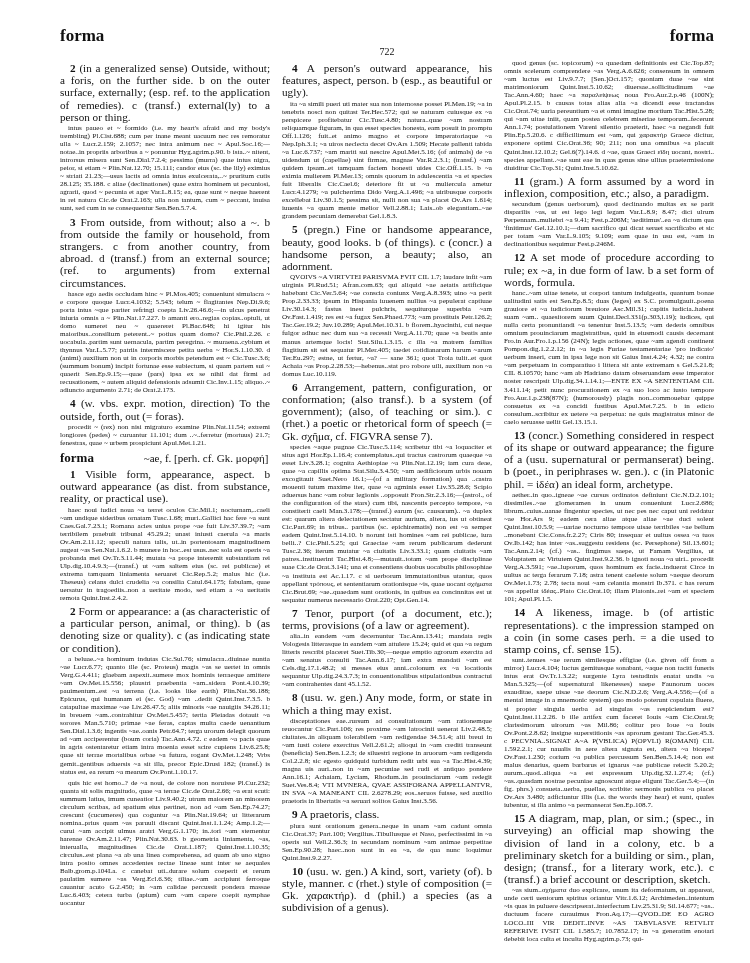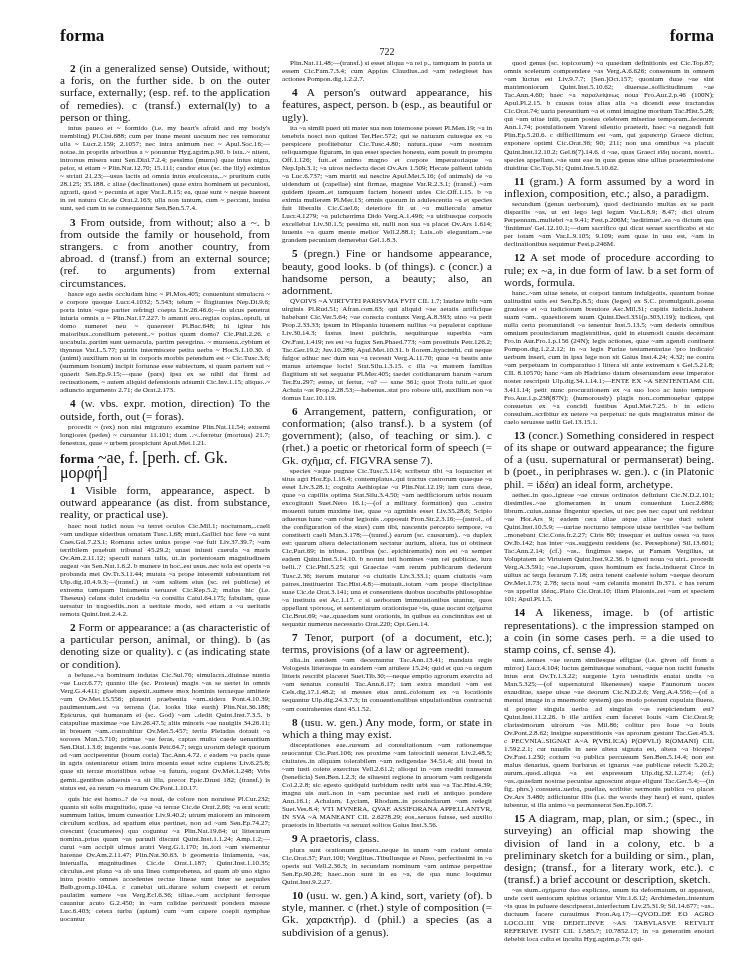--- a/index.html
+++ b/index.html
@@ -15,21 +15,21 @@
   .col { flex: 1; overflow: hidden; font-family: "Liberation Serif", serif; }
   .sense {
     font-size: 11.2px; line-height: 12.2px; text-align: justify; margin: 3px 0 1px 0; text-indent: 10px;
   }
   .sense .num { font-weight: bold; }
   .cit {
     font-size: 7.1px; line-height: 8.05px; text-align: justify; text-indent: 8px; margin: 0 0 3px 0;
   }
   .headword-line { font-size: 11.5px; line-height: 13px; margin: 4px 0 1px 0; }
   .headword { font-weight: bold; font-size: 13px; }
-  .etym { font-size: 16px; }
+  .etym { font-size: 11px; padding-left: 47px; }
 </style>
 </head>
 <body>
 
 <div class="page-header">
   <span class="guide-left">forma</span>
   <span class="page-number">722</span>
   <span class="guide-right">forma</span>
 </div>
 
@@ -42,21 +42,20 @@
       <p class="sense"><span class="num">4</span> <span>(w. vbs. expr. motion, direction) To the outside, forth, out (= foras).</span></p>
       <p class="cit">procedit ~ (rex) non nisi migraturo examine Plin.Nat.11.54; extremi longiores (pedes) ~ curuantur 11.101; dum ..~..ferretur (mortuus) 21.7; fenestras, quae ~ urbem prospiciunt Apul.Met.1.21.</p>
       <p class="headword-line"><span class="headword">forma</span><span class="etym"> ~ae, f. [perh. cf. Gk. μορφή]</span></p>
       <p class="sense"><span class="num">1</span> <span>Visible form, appearance, aspect. b outward appearance (as dist. from substance, reality, or practical use).</span></p>
       <p class="cit">haec noui iudici noua ~a terret oculos Cic.Mil.1; nocturnam,..caeli ~am undique sideribus ornatam Tusc.1.68; muri..Gallici hac fere ~a sunt Caes.Gal.7.23.1; Romana acies unius prope ~ae fuit Liv.37.39.7; ~am terribilem praebuit tribunal 45.29.2; unast iniusti caerula ~a maris Ov.Am.2.11.12; speculi natura talis, ut..in portentosam magnitudinem augeat ~as Sen.Nat.1.6.2. b munere in hoc..est usus..nec sola est operis ~a probanda mei Ov.Tr.3.11.44; mutata ~a prope interemit substantiam rei Ulp.dig.10.4.9.3;—(transf.) ut ~am saltem eius (sc. rei publicae) et extrema tamquam liniamenta seruaret Cic.Rep.5.2; malus hic (i.e. Theseus) celans dulci crudelia ~a consilia Catul.64.175; fabulam, quae uersatur in tragoediis..non a ueritate modo, sed etiam a ~a ueritatis remota Quint.Inst.2.4.2.</p>
       <p class="sense"><span class="num">2</span> <span>Form or appearance: a (as characteristic of a particular person, animal, or thing). b (as denoting size or quality). c (as indicating state or condition).</span></p>
       <p class="cit">a beluae..~a hominum indutas Cic.Sul.76; simulacra..diuinae nuntia ~ae Lucr.6.77; quanto ille (sc. Proteus) magis ~as se uertet in omnis Verg.G.4.411; glaebam aspexit..sumere mox hominis terraeque amittere ~am Ov.Met.15.556; plaustri praebentia ~am..sidera Pont.4.10.39; pauimentum..est ~a terrena (i.e. looks like earth) Plin.Nat.36.188; Epicurus, qui humanam ei (sc. God) ~am ..dedit Quint.Inst.7.3.5. b catapultae maximae ~ae Liv.26.47.5; aliis minoris ~ae nauigiis 34.26.11; in breuem ~am..contrahitur Ov.Met.5.457; tertia Pleiadas dotauit ~a sorores Man.5.710; primae ~ae feras, captas multa caede uenantium Sen.Dial.1.3.6; ingentis ~ae..oanis Petr.64.7; terga urorum delegit quorum ad ~am acciperentur (boum coria) Tac.Ann.4.72. c eadem ~a pacis quae in agris ostentaretur etiam intra moenia esset scire cupiens Liv.6.25.8; quae sit terrae mortalibus orbae ~a futura, rogant Ov.Met.1.248; Vrbs gemit..gentibus aduersis ~a sit illa, precor Epic.Drusi 182; (transf.) is status est, ea rerum ~a mearum Ov.Pont.1.10.17.</p>
       <p class="cit">quis hic est homo..? de ~a noui, de colore non noruisse Pl.Cur.232; quanta sit solis magnitudo, quae ~a terrae Cic.de Orat.2.66; ~a erat scuti: summum latius, imum cuneatior Liv.9.40.2; utrum maiorem an minorem circulum scribas, ad spatium eius pertinet, non ad ~am Sen.Ep.74.27; crescunt (cucumeres) qua coguntur ~a Plin.Nat.19.64; ut litterarum nomina..prius quam ~as paruuli discant Quint.Inst.1.1.24; Amp.1.2;—curui ~am accipit ulmus aratri Verg.G.1.170; in..tori ~am sternentur harenae Ov.Am.2.11.47; Plin.Nat.30.63. b geometria liniamenta, ~as, interualla, magnitudines Cic.de Orat.1.187; Quint.Inst.1.10.35; circulus..est plana ~a ab una linea comprehensa, ad quam ab uno signo intra posito omnes accedentes rectae lineae sunt inter se aequales Balb.grom.p.104La. c canebat uti..durare solum coeperit et rerum paulatim sumere ~as Verg.Ecl.6.36; tiliae..~am accipiunt ferroque cauantur acuto G.2.450; in ~am calidae percussit pondera massae Luc.6.403; cetera turba (apium) cum ~am capere coepit nymphae uocantur</p>
     </div>
   <div class="col" id="col-1">
-      <p class="cit">Plin.Nat.11.48;—(transf.) si esset aliqua ~a rei p., tamquam in patria ut essem Cic.Fam.7.3.4; cum Appius Claudius..ad ~am redegisset has actiones Pompon.dig.1.2.2.7.</p>
       <p class="sense"><span class="num">4</span> <span>A person's outward appearance, his features, aspect, person. b (esp., as beautiful or ugly).</span></p>
       <p class="cit">ita ~a simili pueri uti mater sua non internosse posset Pl.Men.19; ~a in tenebris nosci non quitast Ter.Hec.572; qui se naturam cuiusque ex ~a perspicere profitebatur Cic.Tusc.4.80; natura..quae ~am nostram reliquamque figuram, in qua esset species honesta, eam posuit in promptu Off.1.126; fuit..et animo magno et corpore imperatoriaque ~a Nep.Iph.3.1; ~a uiros neclecta decet Ov.Ars 1.509; Hecate pallenti tabida ~a Luc.6.737; ~am mariti sui nescire Apul.Met.5.16; (of animals) de ~a uidendum ut (capellae) sint firmae, magnae Var.R.2.3.1; (transf.) ~am quidem ipsam..et tamquam faciem honesti uides Cic.Off.1.15. b ~a eximia mulierem Pl.Mer.13; omnis quorum in adulescentia ~a et species fuit liberalis Cic.Cael.6; deteriore fit ut ~a muliercula ametur Lucr.4.1279; ~a pulcherrima Dido Verg.A.1.496; ~a uiribusque corporis excellebat Liv.30.1.5; pessima sit, nulli non sua ~a placet Ov.Ars 1.614; iuuenis ~a quam mente melior Vell.2.88.1; Lais..ob elegantiam..~ae grandem pecuniam demerebat Gel.1.8.3.</p>
       <p class="sense"><span class="num">5</span> <span>(pregn.) Fine or handsome appearance, beauty, good looks. b (of things). c (concr.) a handsome person, a beauty; also, an adornment.</span></p>
       <p class="cit">QVOIVS ~A VIRTVTEI PARISVMA FVIT CIL 1.7; laudare infit ~am uirginis Pl.Rud.51; Afran.com.63; qui aliquid ~ae aetatis artificique habebant Cic.Ver.5.64; ~ae conscia coniunx Verg.A.8.393; uino ~a perit Prop.2.33.33; ipsum in Hispania iuuenem nullius ~a pepulerat captiuae Liv.30.14.3; fastus inest pulchris, sequiturque superbia ~am Ov.Fast.1.419; res est ~a fugax Sen.Phaed.773; ~am prostituis Petr.126.2; Tac.Ger.19.2; Juv.10.289; Apul.Met.10.31. b florem..hyacinthi, cui neque fulgor adhuc nec dum sua ~a recessit Verg.A.11.70; quae ~a beatis ante manus artemque locis! Stat.Silu.1.3.15. c illa ~a matrem familias flagitium sit sei sequatur Pl.Mer.405; taedet cotidianarum harum ~arum Ter.Eu.297; estne, ut fertur, ~a? — sane 361; quot Troia tulit..et quot Achaia ~as Prop.2.28.53;—hebenus..stat pro robore uili, auxilium non ~a domus Luc.10.119.</p>
       <p class="sense"><span class="num">6</span> <span>Arrangement, pattern, configuration, or conformation; (also transf.). b a system (of government); (also, of teaching or sim.). c (rhet.) a poetic or rhetorical form of speech (= Gk. σχῆμα, cf. FIGVRA sense 7).</span></p>
       <p class="cit">species ~aque pugnae Cic.Tusc.5.114; scribetur tibi ~a loquaciter et situs agri Hor.Ep.1.16.4; contemplatus..qui tractus castrorum quaeque ~a esset Liv.3.28.1; cognita Aethiopiae ~a Plin.Nat.12.19; iam cura deae, quae ~a capillis optima Stat.Silu.3.4.50; ~am aedificiorum urbis nouam excogitauit Suet.Nero 16.1;—(of a military formation) qua ..castra mouenti tutum maxime iter, quae ~a agminis esset Liv.35.28.6; Scipio aduersus hanc ~am robur legionis ..opposuit Fron.Str.2.3.16;—(astrol., of the configuration of the stars) cum tibi, nascentis percepto tempore, ~a constiterit caeli Man.3.178;—(transf.) earum (sc. causarum).. ~a duplex est: quarum altera delectationem sectatur aurium, altera, ius ut obtineat Cic.Part.69; in tribus.. partibus (sc. epichirematis) non est ~a semper eadem Quint.Inst.5.14.10. b norunt isti homines ~am rei publicae, iura belli..? Cic.Phil.5.25; qui Graeciae ~am rerum publicarum dederunt Tusc.2.36; iterum mutatur ~a ciuitatis Liv.3.33.1; quam ciuitatis ~am patres..instituerint Tac.Hist.4.8;—mutauit..totam ~am prope disciplinae suae Cic.de Orat.3.141; una et consentiens duobus uocabulis philosophiae ~a instituta est Ac.1.17. c si uerborum immutationibus utantur, quos appellant τρόπους, et sententiarum orationisque ~is, quae uocant σχήματα Cic.Brut.69; ~ae..quaedam sunt orationis, in quibus ea concinnitas est ut sequatur numerus necessario Orat.220; Opt.Gen.14.</p>
       <p class="sense"><span class="num">7</span> <span>Tenor, purport (of a document, etc.); terms, provisions (of a law or agreement).</span></p>
       <p class="cit">alia..in eandem ~am decernuntur Tac.Ann.13.41; mandata regis Vologesis litterasque in eandem ~am attulere 15.24; quid et qua ~a regum litteris rescribi placeret Suet.Tib.30;—neque emptio agrorum exercita ad ~am senatus consulti Tac.Ann.6.17; iam extra mandati ~am est Cels.dig.17.1.48.2; si messes eius anni..colonum ex ~a locationis sequantur Ulp.dig.24.3.7.3; in conuentionalibus stipulationibus contractui ~am contrahentes dant 45.1.52.</p>
       <p class="sense"><span class="num">8</span> <span>(usu. w. gen.) Any mode, form, or state in which a thing may exist.</span></p>
       <p class="cit">disceptationes eae..rursum ad consultationum ~am rationemque reuocantur Cic.Part.106; res proxime ~am latrocinii uenerat Liv.2.48.5; ciuitates..in aliquam tolerabilem ~am redigendae 34.51.4; alii breui in ~am iusti coiere exercitus Vell.2.61.2; alioqui in ~am crediti transeunt (beneficia) Sen.Ben.1.2.3; de siluestri regione in aruorum ~am redigenda Col.2.2.8; sic egesto quidquid turbidum redit urbi sua ~a Tac.Hist.4.39; magna uis auri..non in ~am pecuniae sed rudi et antiquo pondere Ann.16.1; Achaiam, Lyciam, Rhodum..in prouinciarum ~am redegit Suet.Ves.8.4; VTI MVNERA, QVAE ASSIFORANA APPELLANTVR, IN SVA ~A MANEANT CIL 2.6278.29; eos..seruos fuisse, sed auxilio praetoris in libertatis ~a seruari solitos Gaius Inst.3.56.</p>
@@ -65,18 +64,18 @@
       <p class="sense"><span class="num">10</span> <span>(usu. w. gen.) A kind, sort, variety (of). b style, manner. c (rhet.) style of composition (= Gk. χαρακτήρ). d (phil.) a species (as a subdivision of a genus).</span></p>
     </div>
   <div class="col" id="col-2">
       <p class="cit">quod genus (sc. topicorum) ~a quaedam definitionis est Cic.Top.87; omnis scelerum comprendere ~as Verg.A.6.626; consensum in omnem ~am luctus est Liv.9.7.7; [Sen.]Oct.157; quoniam duae ~ae sint matrimoniorum Quint.Inst.5.10.62; diuersae..sollicitudinum ~ae Tac.Ann.4.60; haec ~a παραλείψεως noua Fro.Aur.2.p.46 (100N); Apul.Pl.2.15. b causas totas alias alia ~a dicendi esse tractandas Cic.Orat.74; uaria pereuntium ~a et omni imagine mortium Tac.Hist.5.28; qui ~am uitae iniit, quam postea celebrem miseriae temporum..fecerunt Ann.1.74; postulationem Vareni silentio praeterit, haec ~a negandi fuit Plin.Ep.5.20.6. c difficillimum est ~am, qui χαρακτήρ Graece dicitur, exponere optimi Cic.Orat.36; 90; 211; non una omnibus ~a placuit Quint.Inst.12.10.2; Gel.6(7).14.6. d ~ae, quas Graeci εἴδη uocant, nostri.. species appellant..~ae sunt eae in quas genus sine ullius praetermissione diuiditur Cic.Top.31; Quint.Inst.5.10.62.</p>
       <p class="sense"><span class="num">11</span> <span>(gram.) A form assumed by a word in inflexion, composition, etc.; also, a paradigm.</span></p>
       <p class="cit">secundum (genus uerborum), quod declinando multas ex se parit disparilis ~as, ut est lego legi legam Var.L.8.9; 8.47; dici ulrum Perpennam..muliebri ~a 9.41; Fest.p.206M; 'aeditimus'..ea ~a dictum qua 'finitimus' Gel.12.10.1;—dum sacrifico qui dicat seruet sacrificabo et sic per totam ~am Var.L.9.105; 9.109; eam quae in usu est, ~am in declinationibus sequimur Fest.p.246M.</p>
       <p class="sense"><span class="num">12</span> <span>A set mode of procedure according to rule; ex ~a, in due form of law. b a set form of words, formula.</span></p>
       <p class="cit">hanc..~am uitae tenete, ut corpori tantum indulgeatis, quantum bonae ualitudini satis est Sen.Ep.8.5; duas (leges) ex S.C. promulgauit..poena grauiore et ~a iudiciorum breuiore Asc.Mil.31; capitis iudicia..habent suam ~am.. quaesitorem suum Quint.Decl.331(p.303,l.19); iudices, qui nulla certa pronuntiandi ~a tenentur Inst.5.13.5; ~am dederis omnibus omnium prouinciarum magistratibus, quid in eiusmodi causis decernant Fro.in Aur.Fro.1.p.156 (24N); legis actiones, quae ~am agendi continent Pompon.dig.1.2.2.12; in ~a legis Furiae testamentariae 'pro indicato' uerbum inseri, cum in ipsa lege non sit Gaius Inst.4.24; 4.32; ne contra ~am perpetuam in comparatiuo i littera sit ante extremam s Gel.5.21.8; CIL 8.10570; hanc ~am ab Hadriano datam obseruandam esse imperator noster rescripsit Ulp.dig.34.1.14.1;—ENTE EX ~A SENTENTIAM CIL 3.411.14; petit nunc procurationem ex ~a suo loco ac iusto tempore Fro.Aur.1.p.238(87N); (humorously) plagis non..commouebar quippe consuetus ex ~a concidi fustibus Apul.Met.7.25. b in edicto consulum..scribitur ex uetere ~a perpetua: ne quis magistratus minor de caelo seruasse uellit Gel.13.15.1.</p>
       <p class="sense"><span class="num">13</span> <span>(concr.) Something considered in respect of its shape or outward appearance; the figure of a (usu. supernatural or permanserat) being. b (poet., in periphrases w. gen.). c (in Platonic phil. = ἰδέα) an ideal form, archetype.</span></p>
       <p class="cit">aether..in quo..igneae ~ae cursus ordinatos definiunt Cic.N.D.2.101; dissimiles..~ae glomeramen in unum conueniunt Lucr.2.686; librum..cuius..uanae fingentur species, ut nec pes nec caput uni reddatur ~ae Hor.Ars 9; eadem cera aliae atque aliae ~ae duci solent Quint.Inst.10.5.9; —uariae nocturno tempore uisae terribiles ~ae bellum ..monebant Cic.Cons.fr.2.27; Ciris 80; insequar et uultus ossea ~a tuos Ov.Ib.142; has inter ~as..suggestu residens (sc. Persephone) Sil.13.601; Tac.Ann.2.14; (cf.) ~as.. fingimus saepe, ut Famam Vergilius, ut Voluptatem ac Virtutem Quint.Inst.9.2.36. b ignoti noua ~a uiri.. procedit Verg.A.3.591; ~ae..luporum, quos hominum ex facie..induerat Circe in uultus ac terga ferarum 7.18; astra tenent caeleste solum ~aeque deorum Ov.Met.1.73; 2.78; tecta noui ~am celantia monstri Ib.371. c has rerum ~as appellat ἰδέας..Plato Cic.Orat.10; illam Platonis..rei ~am et speciem 101; Apul.Pl.1.5.</p>
-      <p class="sense"><span class="num">14</span> <span>A likeness, image. b (of artistic representations). c the impression stamped on a coin (in some cases perh. = a die used to stamp coins, cf. sense 4).</span></p>
+      <p class="sense"><span class="num">14</span> <span>A likeness, image. b (of artistic representations). c the impression stamped on a coin (in some cases perh. = a die used to stamp coins, cf. sense 15).</span></p>
       <p class="cit">sunt..tenues ~ae rerum similesque effigiae (i.e. given off from a mirror) Lucr.4.104; luctus gemitusque sonabant, ~aque non taciti funeris intus erat Ov.Tr.1.3.22; surgente Lyra testudinis enatat undis ~a Man.5.325;—(of supernatural likenesses) saepe Faunorum uoces exauditae, saepe uisae ~ae deorum Cic.N.D.2.6; Verg.A.4.556;—(of a mental image in a mnemonic system) quo modo poterunt copulata fluere, si propter singula uerba ad singulas ~as respiciendum est? Quint.Inst.11.2.26. b ille artifex cum faceret Iouis ~am Cic.Orat.9; clarissimorum uirorum ~as Mil.86; colitur pro Ioue ~a Iouis Ov.Pont.2.8.62; insigne superstitionis ~as aprorum gestant Tac.Ger.45.3. c PECVNIA..SIGNAT A~A P(VBLICA) P(OPVLI) R(OMANI) CIL 1.592.2.1; cur naualis in aere altera signata est, altera ~a biceps? Ov.Fast.1.230; corium ~a publica percussum Sen.Ben.5.14.4; non est malus denarius, quem barbarus et ignarus ~ae publicae reiecit 5.20.2; aurum..quod..aliqua ~a est expressum Ulp.dig.32.1.27.4; (cf.) ~as..quasdam nostrae pecuniae agnoscunt atque eligunt Tac.Ger.5.4;—(in fig. phrs.) consueta..uerba, puellae, scribite: sermonis publica ~a placet Ov.Ars 3.480; adficiuntur illis (i.e. the words they hear) et sunt, quales iubentur, si illa animo ~a permanserat Sen.Ep.108.7.</p>
       <p class="sense"><span class="num">15</span> <span>A diagram, map, plan, or sim.; (spec., in surveying) an official map showing the division of land in a colony, etc. b a preliminary sketch for a building or sim., plan, design; (transf., for a literary work, etc.). c (transf.) a brief account or description, sketch.</span></p>
       <p class="cit">~as sium..σχήματα duo explicare, unum ita deformatum, ut appareat, unde certi uentorum spiritus oriantur Vitr.1.6.12; Archimeden..intentum ~is quas in puluere descripserat..interfectum Liv.25.31.9; Sil.14.677; ~as.. ductuum facere curauimus Fron.Aq.17;—QVOD..DE EO AGRO LOCO..III VIR DEDIT..INVE ~AS TABVLASVE RETVLIT REFERIVE IVSIT CIL 1.585.7; 10.7852.17; in ~a generatim enotari debebit loca culta et inculta Hyg.agrim.p.73; qui-</p>
     </div>
 </div>
 
 </body></html>

